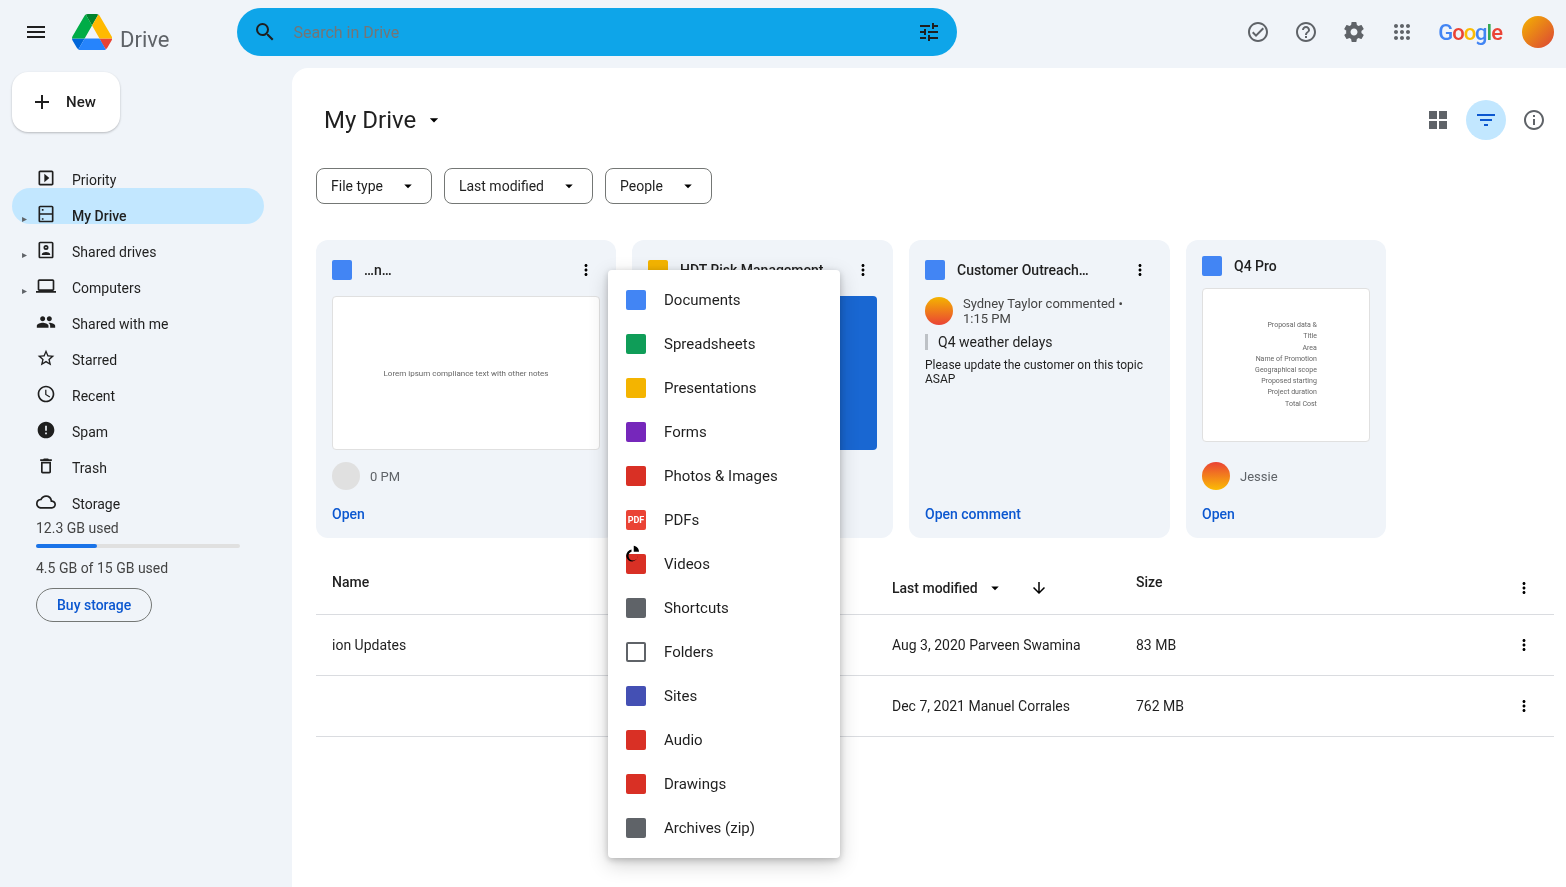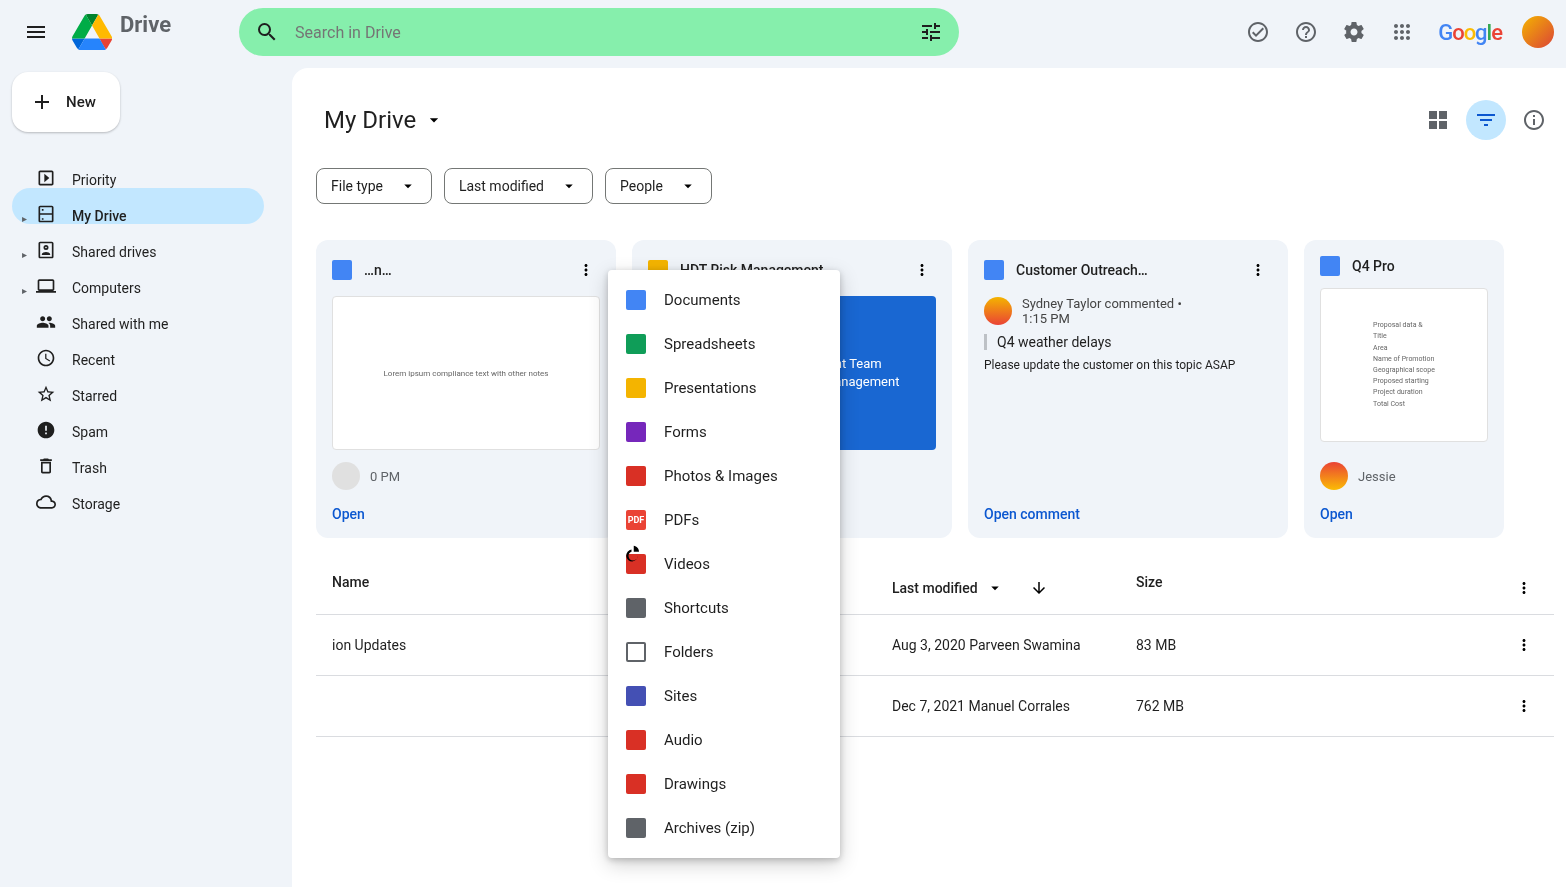--- a/index.html
+++ b/index.html
@@ -1,23 +1,23 @@
 <!DOCTYPE html>
 <html><head>
 <meta charset="utf-8">
 <style>
 * { box-sizing: border-box; margin: 0; padding: 0; font-family: 'Google Sans', Roboto, Arial, sans-serif; }
 body { background: #f0f4f9; width: 1566px; height: 887px; overflow: hidden; color: #1f1f1f; }
 .topbar { height: 64px; display: flex; align-items: center; padding: 0 12px; gap: 8px; }
 .menu-btn { width: 48px; height: 48px; border-radius: 50%; display:flex; align-items:center; justify-content:center; cursor:pointer; }
-.logo-wrap { display:flex; align-items:flex-start; gap:8px; margin-left:4px;font-weight:bold; }
+.logo-wrap { display:flex; align-items:flex-end; gap:8px; margin-left:4px; }
 .drive-logo { width:40px; height:40px; }
 .drive-title { font-size: 22px; color:#5f6368; }
 .search-wrap { flex:1; max-width: 720px; margin-left: 60px; }
-.search-box { height:48px; background:#86efac; border-radius: 28px; display:flex; align-items:center; padding: 0 8px; }
+.search-box { height:48px; background:#0ea5e9; border-radius: 28px; display:flex; align-items:center; padding: 0 8px; }
 .search-box input { flex:1; border:none; background:transparent; font-size:16px; outline:none; padding: 0 8px; }
 .search-icon-btn { width:40px; height:40px; display:flex; align-items:center; justify-content:center; border-radius:50%; cursor:pointer; }
 .top-right { display:flex; align-items:center; gap:8px; margin-left:auto; }
 .icon-btn { width:40px; height:40px; display:flex; align-items:center;justify-content:center; border-radius:50%; cursor:pointer; color:#5f6368; }
 .google-logo { font-size:22px; font-weight:500; letter-spacing:-1px; margin: 0 8px;}
 .g-b { color:#4285f4;} .g-r{color:#ea4335;} .g-y{color:#fbbc04;} .g-g{color:#34a853;}
 .avatar { width:32px; height:32px; border-radius:50%; background: linear-gradient(135deg,#f4b400,#db4437); margin-left:4px; }
 .layout { display:flex; height: calc(100% - 64px); gap: 12px; }
 .sidebar { width: 280px; padding: 8px 16px 8px 12px; }
 .new-btn { display:flex; align-items:center; gap:12px; background:#fff; border-radius: 16px; padding: 18px 24px 18px 18px; box-shadow: 0 1px 2px rgba(0,0,0,.15), 0 1px 3px rgba(0,0,0,.1); width: fit-content; cursor:pointer; font-size:15px; font-weight:500; margin-bottom: 20px; }
@@ -32,29 +32,29 @@
 .storage-sub { font-size:14px; color:#444; margin-bottom:12px;}
 .buy-btn { border:1px solid #747775; border-radius:20px; padding:8px 20px; color:#0b57d0; font-size:14px; font-weight:500; cursor:pointer; background:transparent; }
 .main { flex:1; background:#fff; border-radius: 16px 0 0 0; margin-top:4px; padding: 32px 12px 0 24px; overflow:hidden; position:relative;}
 .main-header { display:flex; align-items:center; }
 .main-title { font-size:24px; display:flex; align-items:center; gap:8px; cursor:pointer; padding:4px 8px; border-radius:8px;}
 .main-icons { margin-left:auto; display:flex; gap:8px; align-items:center;}
 .filter-active { background:#c2e7ff; }
 .chips { display:flex; gap:12px; margin-top:28px; }
 .chip { display:flex; align-items:center; gap:16px; border:1px solid #747775; border-radius:8px; padding: 8px 14px; font-size:14px; cursor:pointer; background:#fff;}
 .cards-row { display:flex; gap:16px; margin-top:36px; overflow:hidden; }
-.card { width:320px; background:#f0f4f9; border-radius:12px; padding:16px; flex-shrink:0; display:flex; flex-direction:column;}
+.card { width:261px; background:#f0f4f9; border-radius:12px; padding:16px; flex-shrink:0; display:flex; flex-direction:column;}
 .card-head { display:flex; align-items:center; gap:12px; }
 .card-title { font-size:14px; font-weight:500; flex:1; overflow:hidden; text-overflow:ellipsis; white-space:nowrap;}
 .card-body { flex:1; margin-top:12px; }
 .card-preview { height:154px; border-radius:4px; display:flex; align-items:center; justify-content:center; overflow:hidden;}
 .slide-preview { background:#1967d2; color:#fff; padding:20px; display:flex; align-items:center;}
 .slide-num { font-size:32px; font-weight:300; margin-right:16px;}
 .slide-txt { font-size:13px; line-height:1.4;}
-.doc-preview { background:#fff; border:1px solid #e0e0e0; padding:12px; font-size:8px; color:#666;}
+.doc-preview { background:#fff; border:1px solid #e0e0e0; padding:12px; font-size:8px; color:#666;text-align:right;}
 .comment-meta { display:flex; align-items:center; gap:10px; font-size:13px; color:#444;}
 .comment-bar { border-left:3px solid #bdc1c6; padding-left:10px; margin:8px 0; font-size:14px;}
 .comment-text { font-size:12px; color:#1f1f1f;}
 .card-foot { display:flex; align-items:center; gap:10px; margin-top:12px; font-size:13px; color:#5f6368;}
 .card-action { margin-top:16px; color:#0b57d0; font-size:14px; font-weight:500; cursor:pointer;}
 .small-avatar { width:28px; height:28px; border-radius:50%; background:#e0e0e0; flex-shrink:0;}
 .table { margin-top:24px; }
 .thead { display:flex; padding: 12px 16px; font-size:14px; font-weight:500; color:#1f1f1f; border-bottom:1px solid #dadce0;}
 .col-name { width:430px; } .col-owner{width:130px;} .col-mod{width:244px; display:flex; align-items:center; gap:8px;} .col-size{width:100px; flex:1;}
 .trow { display:flex; padding: 16px; font-size:14px; border-bottom:1px solid #dadce0; align-items:center;}
@@ -174,56 +174,64 @@
       <span class="nav-icon">
           <svg class="svg-ic-20" viewBox="0 0 24 24">
             <path d="M16 11c1.66 0 2.99-1.34 2.99-3S17.66 5 16 5s-3 1.34-3 3 1.34 3 3 3m-8 0c1.66 0 2.99-1.34 2.99-3S9.66 5 8 5 5 6.34 5 8s1.34 3 3 3m0 2c-2.33 0-7 1.17-7 3.5V19h14v-2.5c0-2.33-4.67-3.5-7-3.5m8 0c-.29 0-.62.02-.97.05 1.16.84 1.97 1.97 1.97 3.45V19h6v-2.5c0-2.33-4.67-3.5-7-3.5"></path>
           </svg>
         </span>
       <span>Shared with me</span>
     </div>
     <div class="nav-item">
       <span class="nav-icon">
           <svg class="svg-ic-20" viewBox="0 0 24 24">
+            <path d="M22 9.24l-7.19-.62L12 2 9.19 8.63 2 9.24l5.46 4.73L5.82 21 12 17.27 18.18 21l-1.63-7.03zM12 15.4l-3.76 2.27 1-4.28-3.32-2.88 4.38-.38L12 6.1l1.71 4.04 4.38.38-3.32 2.88 1 4.28z"></path>
+          </svg>
+        </span>
+      <span>Starred</span>
+    </div>
+    <div class="nav-item">
+      <span class="nav-icon">
+          <svg class="svg-ic-20" viewBox="0 0 24 24">
             <path d="M11.99 2C6.47 2 2 6.48 2 12s4.47 10 9.99 10C17.52 22 22 17.52 22 12S17.52 2 11.99 2M12 20c-4.42 0-8-3.58-8-8s3.58-8 8-8 8 3.58 8 8-3.58 8-8 8m.5-13H11v6l5.25 3.15.75-1.23-4.5-2.67z"></path>
           </svg>
         </span>
       <span>Recent</span>
     </div>
     <div class="nav-item">
       <span class="nav-icon">
           <svg class="svg-ic-20" viewBox="0 0 24 24">
-            <path d="M22 9.24l-7.19-.62L12 2 9.19 8.63 2 9.24l5.46 4.73L5.82 21 12 17.27 18.18 21l-1.63-7.03zM12 15.4l-3.76 2.27 1-4.28-3.32-2.88 4.38-.38L12 6.1l1.71 4.04 4.38.38-3.32 2.88 1 4.28z"></path>
-          </svg>
-        </span>
-      <span>Starred</span>
-    </div>
-    <div class="nav-item">
-      <span class="nav-icon">
-          <svg class="svg-ic-20" viewBox="0 0 24 24">
             <path d="M12 2C6.48 2 2 6.48 2 12s4.48 10 10 10 10-4.48 10-10S17.52 2 12 2m1 15h-2v-2h2zm0-4h-2V7h2z"></path>
           </svg>
         </span>
       <span>Spam</span>
     </div>
     <div class="nav-item">
       <span class="nav-icon">
           <svg class="svg-ic-20" viewBox="0 0 24 24">
             <path d="M16 9v10H8V9zm-1.5-6h-5l-1 1H5v2h14V4h-3.5zM18 7H6v12c0 1.1.9 2 2 2h8c1.1 0 2-.9 2-2z"></path>
           </svg>
         </span>
       <span>Trash</span>
     </div>
     <div class="nav-item">
       <span class="nav-icon">
           <svg class="svg-ic-20" viewBox="0 0 24 24">
             <path d="M19.35 10.04A7.49 7.49 0 0 0 12 4C9.11 4 6.6 5.64 5.35 8.04A5.994 5.994 0 0 0 0 14c0 3.31 2.69 6 6 6h13c2.76 0 5-2.24 5-5 0-2.64-2.05-4.78-4.65-4.96M19 18H6c-2.21 0-4-1.79-4-4s1.79-4 4-4h.71C7.37 7.69 9.48 6 12 6c3.04 0 5.5 2.46 5.5 5.5v.5H19c1.66 0 3 1.34 3 3s-1.34 3-3 3"></path>
           </svg>
         </span>
       <span>Storage</span>
+    </div>
+    <div class="storage-block">
+      <div class="storage-text">12.3 GB used</div>
+      <div class="storage-bar">
+          <div class="fill"></div>
+        </div>
+      <div class="storage-sub">4.5 GB of 15 GB used</div>
+      <button class="buy-btn">Buy storage</button>
     </div>
   </div>
 
   <div class="main">
     <div class="main-header">
       <div class="main-title">
         <span>My Drive</span>
         <svg width="20" height="20" viewBox="0 0 24 24">
             <path d="M7 10l5 5 5-5z"></path>
           </svg>

